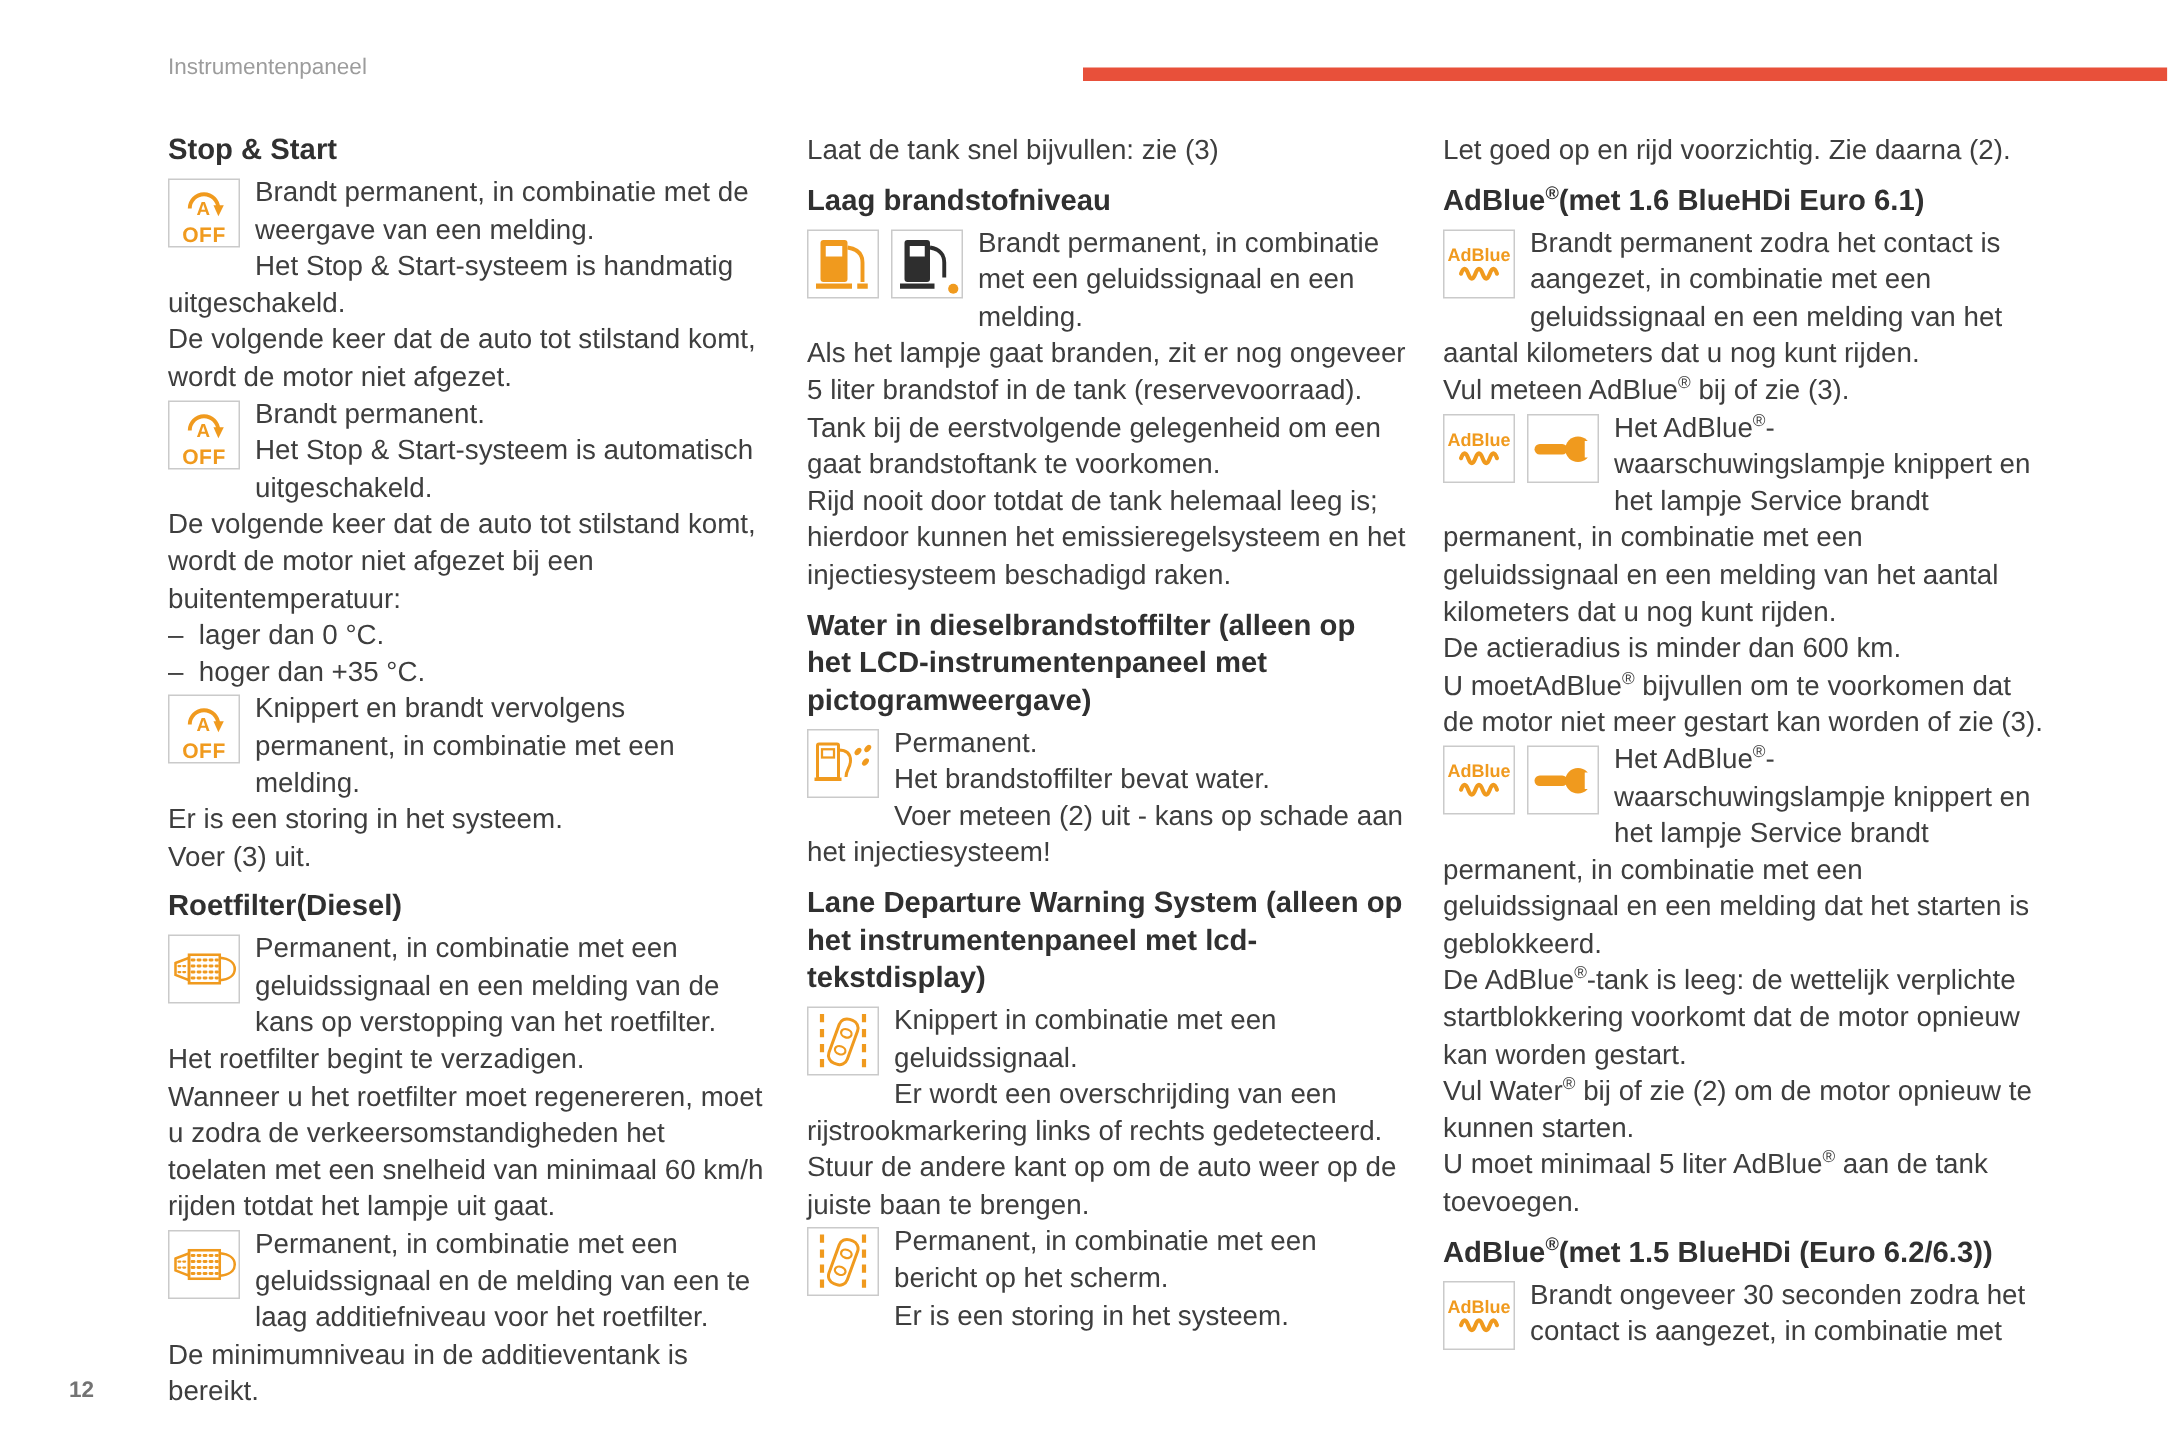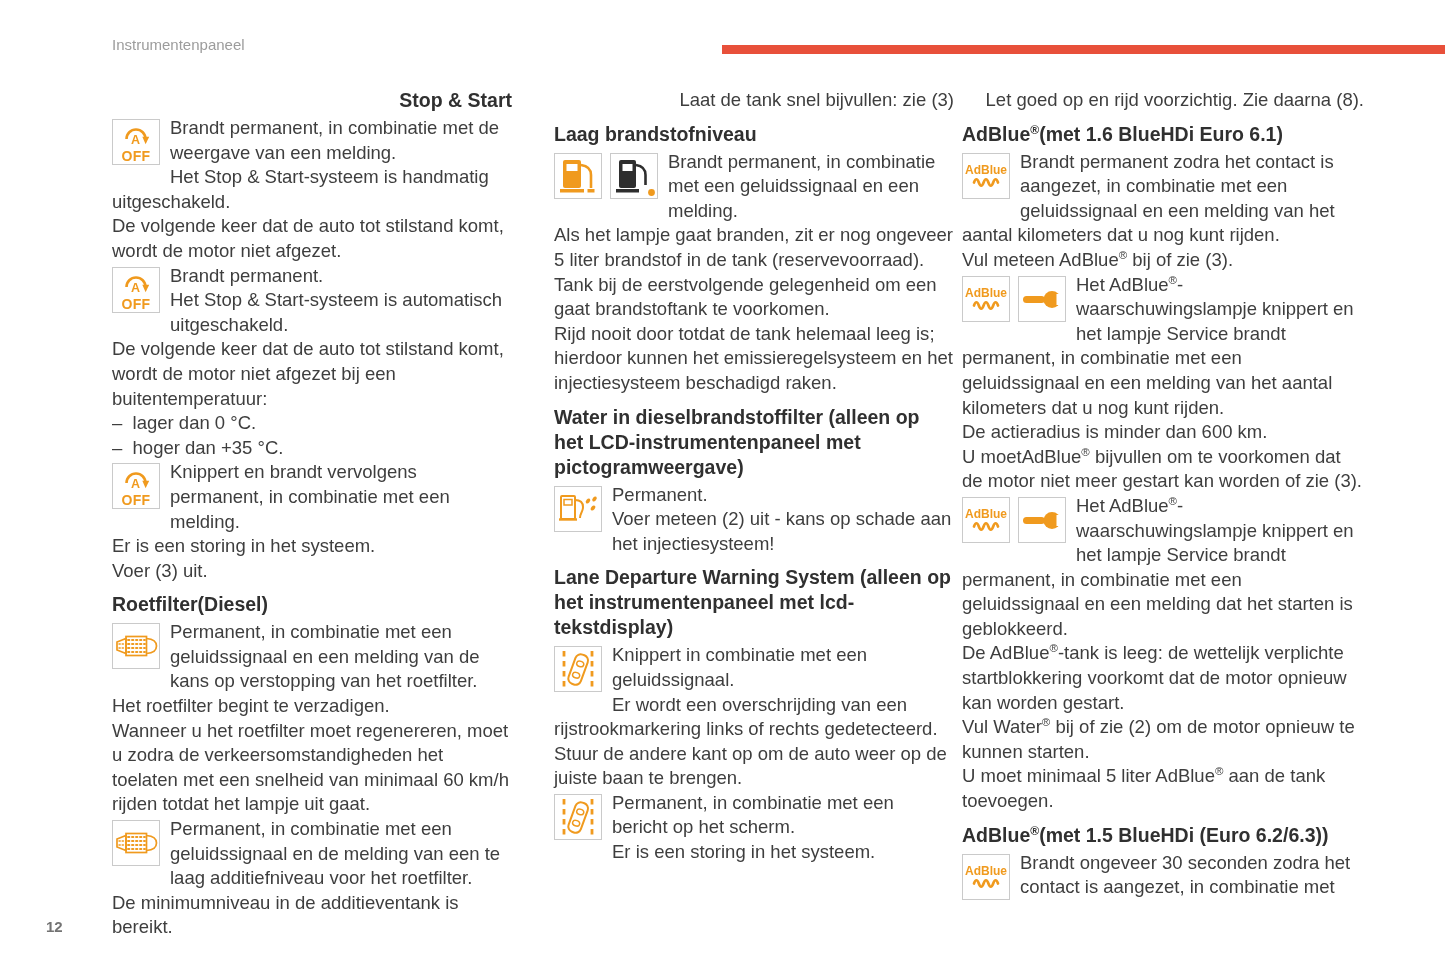--- a/index.html
+++ b/index.html
@@ -2,23 +2,23 @@
 <html><head>
 <meta charset="utf-8">
 <style>
   html,body{margin:0;padding:0;background:#fff;}
   .page{position:relative;width:1445px;height:964px;background:#fff;overflow:hidden;
         font-family:"Liberation Sans", sans-serif;color:#3E3E3E;}
   .doc-header{position:absolute;left:112px;top:36px;font-size:15px;color:#9C9C9C;}
   .accent-bar{position:absolute;left:722px;right:0;top:45px;height:9px;}
   .page-number{position:absolute;left:46px;top:918px;font-size:15px;font-weight:bold;color:#737373;}
   .col{position:absolute;top:88px;width:400px;font-size:18.5px;line-height:24.6px;}
-  #col1{left:112px;} #col2{left:538px;margin-left:16px;} #col3{left:962px;width:402px;}
+  #col1{left:112px;} #col2{left:538px;} #col3{left:962px;width:402px;}
   .col h3{margin:9px 0 3px;font-size:19.5px;line-height:25px;color:#303030;clear:left;}
-  .col > :first-child{margin-top:0;text-align:right;}
+  .col > :first-child{margin-top:0;}
   .group{clear:left;}
   .group::after{content:"";display:block;clear:left;}
   .group p{margin:0;}
   .icon-wrap{float:left;display:flex;gap:8px;margin:3px 10px 2px 0;}
   .icon-box{width:48px;height:46px;background:#fff;border:1px solid #CACACA;
             display:flex;align-items:center;justify-content:center;box-sizing:border-box;}
   .icon-box svg{display:block;}
   .b{font-weight:normal;}
   sup{font-size:62%;line-height:0;vertical-align:super;}
 </style>
@@ -151,20 +151,21 @@
     <rect x="8" y="12.5" width="8" height="5.5" fill="none" stroke="#F09A1E" stroke-width="1.5"></rect>
     <path d="M3 32.5 H21" stroke="#F09A1E" stroke-width="2.4"></path>
     <path d="M19 13 c6 0 8 3 8 7 c0 5 -3 6 -3 11" fill="none" stroke="#F09A1E" stroke-width="2"></path>
     <ellipse cx="32" cy="14" rx="1.8" ry="2.8" fill="#F09A1E" transform="rotate(40 32 14)"></ellipse>
     <ellipse cx="38.5" cy="12" rx="1.8" ry="2.8" fill="#F09A1E" transform="rotate(40 38.5 12)"></ellipse>
     <ellipse cx="37" cy="21" rx="1.8" ry="2.8" fill="#F09A1E" transform="rotate(40 37 21)"></ellipse>
               </svg>
             </span>
           </span>
           <p><span>Permanent.</span></p>
+          <p><span>Het brandstoffilter bevat water.</span></p>
           <p><span>Voer meteen (2) uit - kans op schade aan het injectiesysteem!</span></p>
         </div>
         <h3><span>Lane Departure Warning System (alleen op het instrumentenpaneel met lcd-tekstdisplay)</span></h3>
         <div class="group">
           <span class="icon-wrap">
             <span class="icon-box">
               <svg width="44" height="44" viewBox="0 0 44 44">
     <path d="M8 4 V42" stroke="#F09A1E" stroke-width="2.8" stroke-dasharray="5.5 4.5"></path>
     <path d="M36 4 V42" stroke="#F09A1E" stroke-width="2.8" stroke-dasharray="5.5 4.5"></path>
     <g transform="rotate(20 22 23)">
@@ -192,21 +193,21 @@
     </g>
               </svg>
             </span>
           </span>
           <p><span>Permanent, in combinatie met een bericht op het scherm.</span></p>
           <p><span>Er is een storing in het systeem.</span></p>
         </div>
       </div>
       <div class="col" id="col3">
         <div class="group">
-          <p><span>Let goed op en rijd voorzichtig. Zie daarna (8).</span></p>
+          <p><span>Let goed op en rijd voorzichtig. Zie daarna (2).</span></p>
         </div>
         <h3><span>AdBlue</span><sup>®</sup><span>(met 1.6 BlueHDi Euro 6.1)</span></h3>
         <div class="group">
           <span class="icon-wrap">
             <span class="icon-box">
               <svg width="44" height="44" viewBox="0 0 44 44">
     <text x="22" y="20" text-anchor="middle" font-size="12" font-weight="bold" fill="#F09A1E">AdBlue</text>
     <path d="M10 28.5 q2.4 -6.5 4.8 0 t4.8 0 t4.8 0 t4.8 0 t4.8 0" fill="none" stroke="#F09A1E" stroke-width="2.7" stroke-linecap="round"></path>
               </svg>
             </span>

